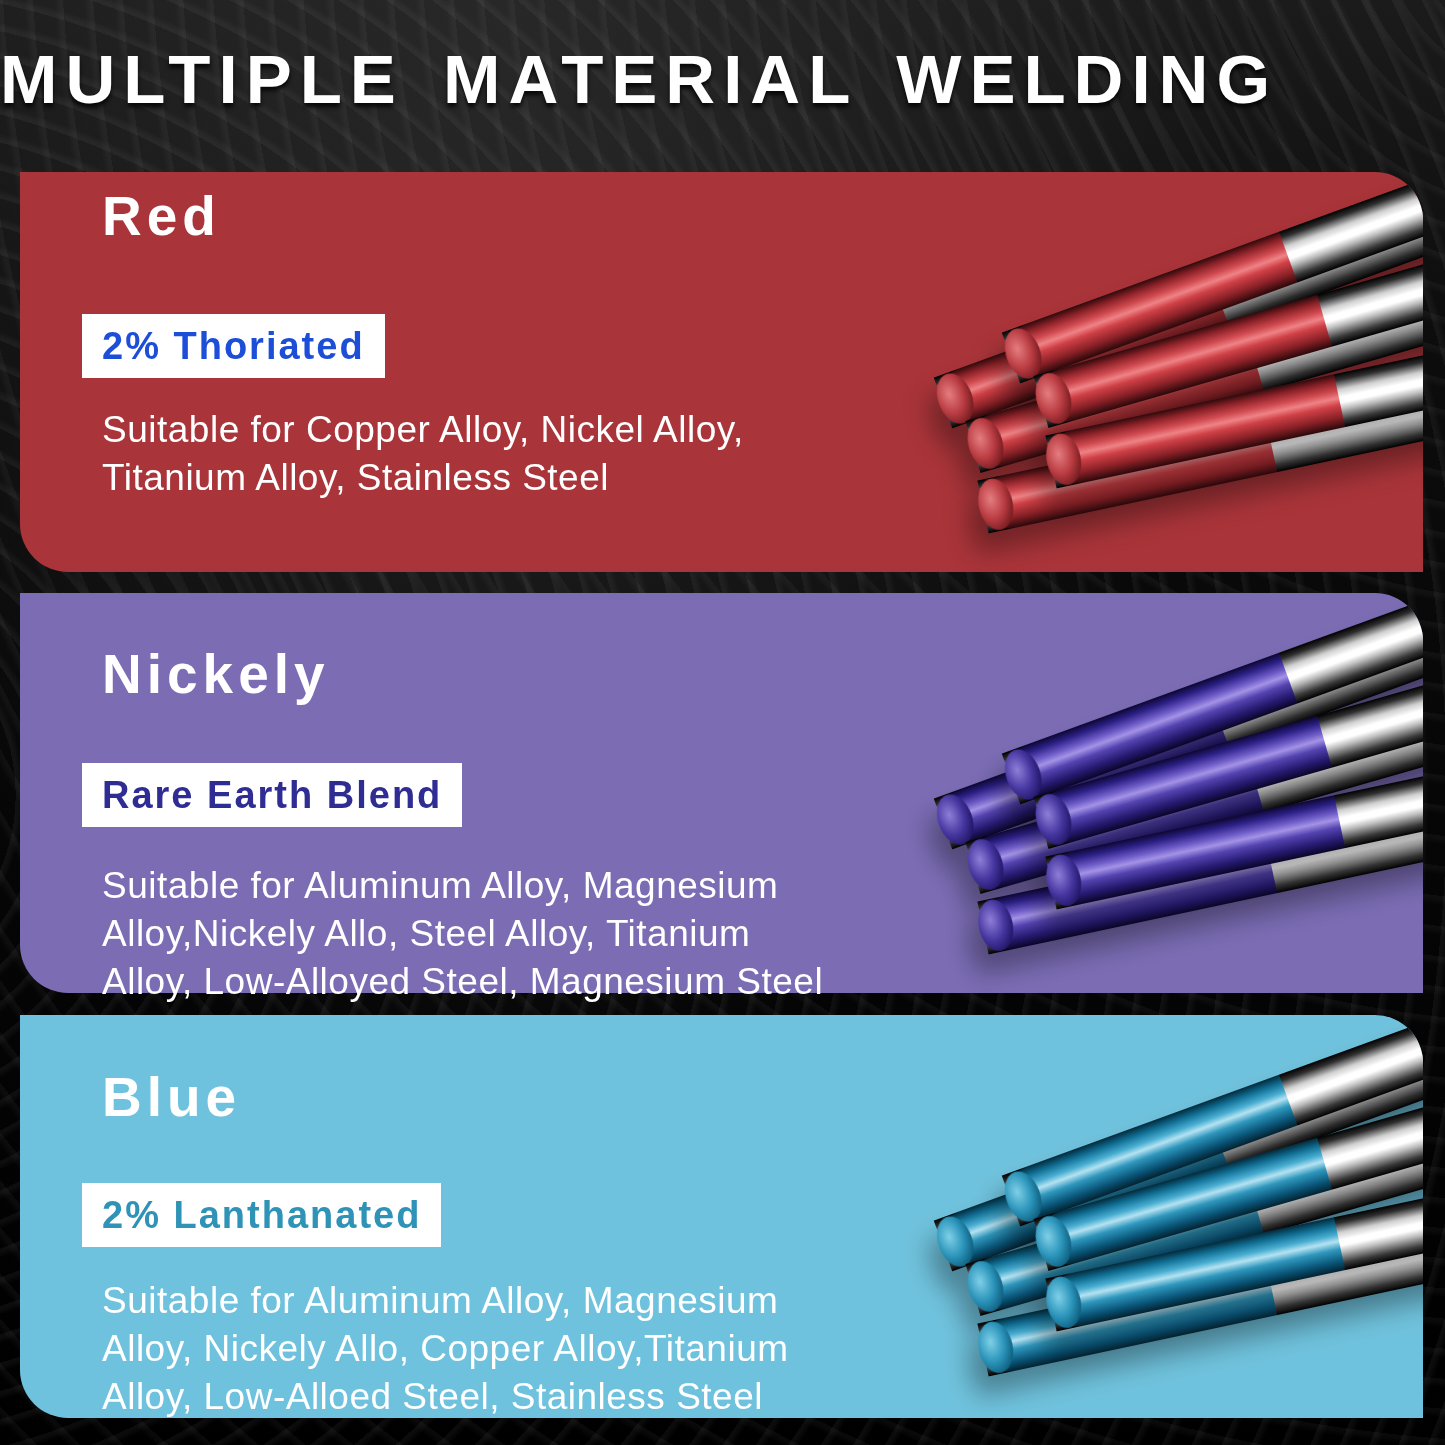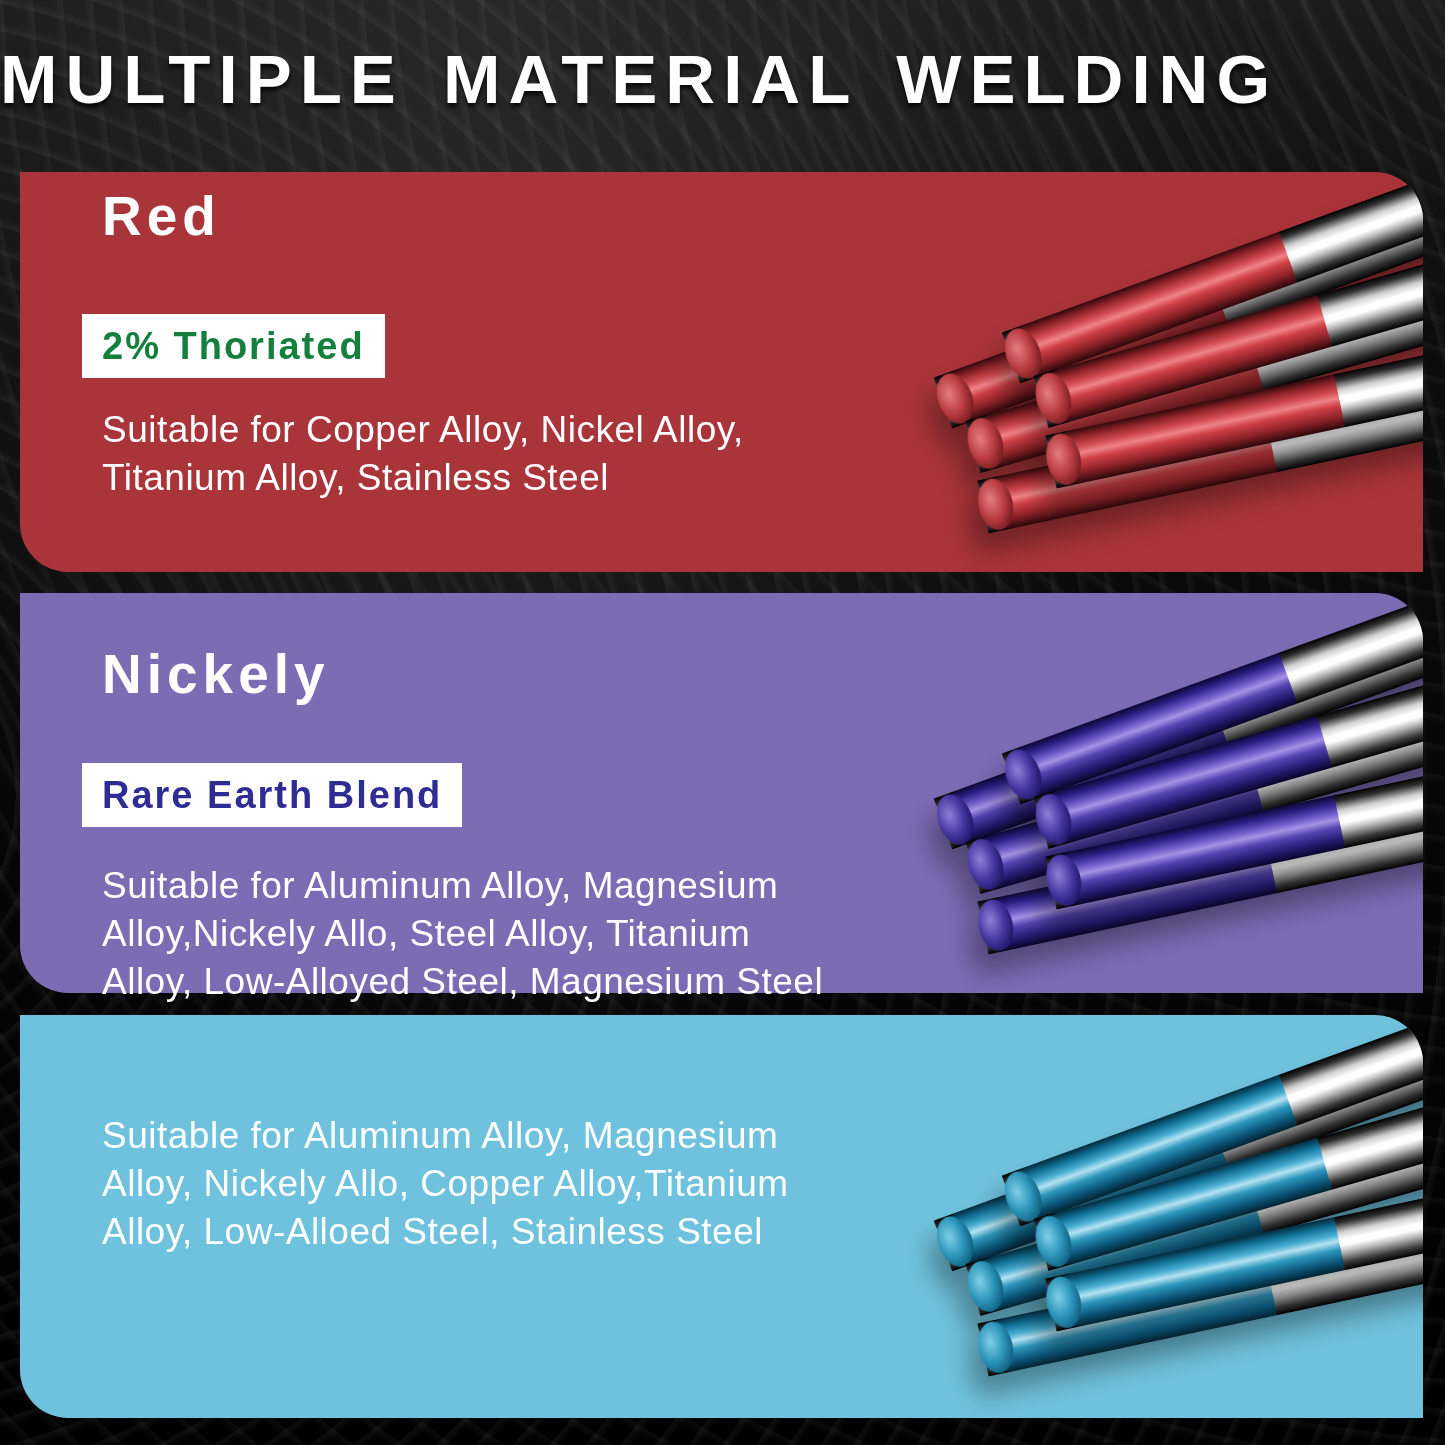--- a/index.html
+++ b/index.html
@@ -124,21 +124,21 @@
     <div class="rods">
       <div class="rod r1"></div>
       <div class="rod r2"></div>
       <div class="rod r3"></div>
       <div class="rod r4"></div>
       <div class="rod r5"></div>
       <div class="rod r6"></div>
     </div>
     <div class="content">
       <h2>Red</h2><br>
-      <span class="badge" style="color: #15803d; background: rgb(255, 255, 255);">2% Thoriated</span>
+      <span class="badge" style="color: #1d4ed8; background: rgb(255, 255, 255);">2% Thoriated</span>
       <p class="desc">
         <span>Suitable for Copper Alloy, Nickel Alloy,</span><br>
         <span>Titanium Alloy, Stainless Steel</span>
       </p>
     </div>
   </section>
 
   <section class="panel panel-purple" style="background: rgb(123, 108, 180);">
     <div class="rods">
       <div class="rod r1"></div>
@@ -162,21 +162,22 @@
   <section class="panel panel-blue" style="background: rgb(111, 194, 221);">
     <div class="rods">
       <div class="rod r1"></div>
       <div class="rod r2"></div>
       <div class="rod r3"></div>
       <div class="rod r4"></div>
       <div class="rod r5"></div>
       <div class="rod r6"></div>
     </div>
     <div class="content">
-      <br>
+      <h2>Blue</h2><br>
+      <span class="badge" style="color: rgb(46, 147, 183); background: rgb(255, 255, 255);">2% Lanthanated</span>
       <p class="desc">
         <span>Suitable for Aluminum Alloy, Magnesium</span><br>
         <span>Alloy, Nickely Allo, Copper Alloy,Titanium</span><br>
         <span>Alloy, Low-Alloed Steel, Stainless Steel</span>
       </p>
     </div>
   </section>
 
 </div>
 

